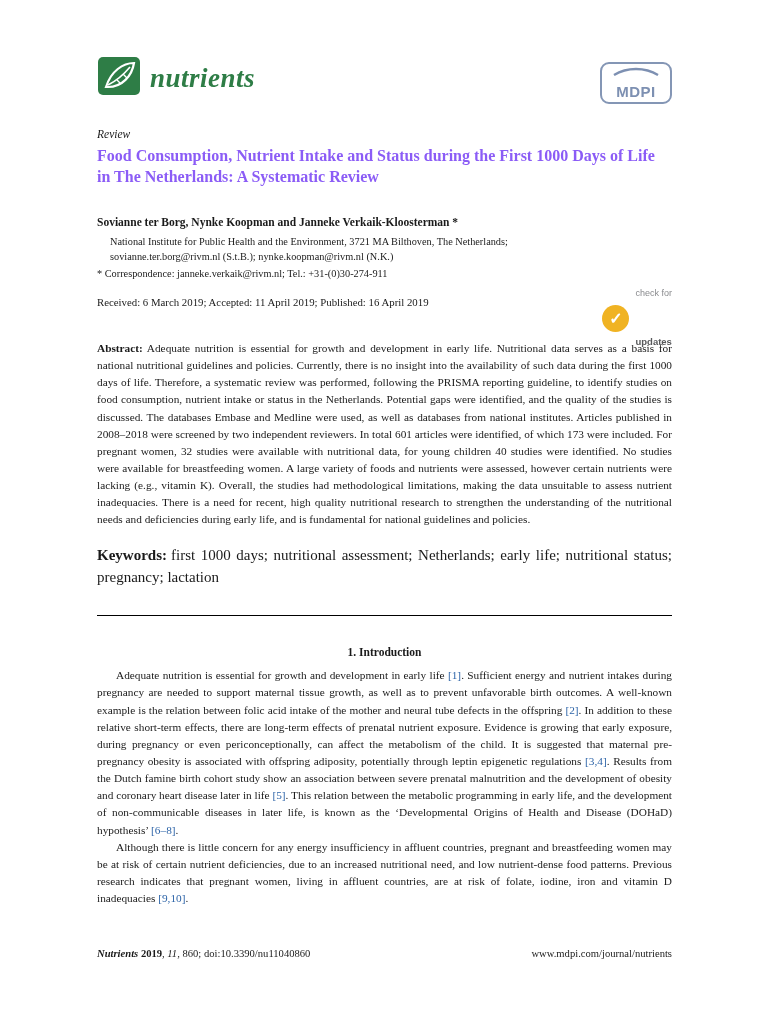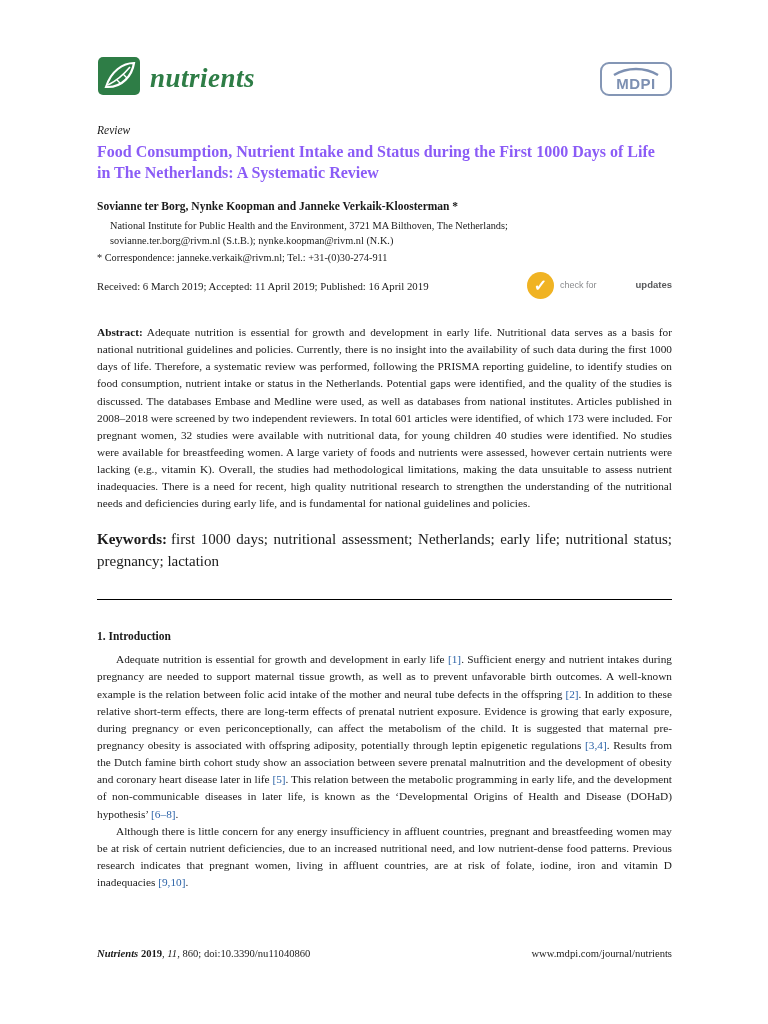--- a/index.html
+++ b/index.html
@@ -9,53 +9,53 @@
     font-family:"Liberation Serif","DejaVu Serif",serif; color:#1a1a1a;
   }
   .content { position:absolute; left:97px; top:0; width:575px; }
 
   
   .masthead { margin-top:56px; display:flex; justify-content:space-between; align-items:flex-start; }
   .journal-logo { display:flex; align-items:center; gap:9px; }
   .logo-text { font-style:italic; font-weight:bold; font-size:27px; color:#2e7d46; letter-spacing:0.5px; }
   .mdpi-box {
     margin-top:6px; border:2px solid #8496b5; border-radius:9px; padding:2px 9px 3px 9px;
-    display:flex; flex-direction:column; align-items:center; line-height:1;
+    display:flex; flex-direction:column; align-items:center; line-height:1;gap:8px;
   }
   .mdpi-text { font-family:"Liberation Sans",sans-serif; font-weight:bold; font-size:15px; color:#7d90b2; letter-spacing:0.5px; }
 
   
   .article-type { margin-top:24px; font-style:italic; font-size:11.5px; }
   .title { margin-top:6px; font-size:16px; font-weight:bold; line-height:1.3; color:#8b5cf6; }
-  .authors { margin-top:16px; font-weight:bold; font-size:11.5px; }
+  .authors { margin-top:28px; font-weight:bold; font-size:11.5px; }
   .affiliation { margin-top:6px; font-size:10.3px; line-height:1.5; padding-left:13px; }
   .correspondence { margin-top:2px; font-size:10.3px; line-height:1.5; }
   .dates-row { position:relative; margin-top:14px; }
   .dates { font-size:10.8px; }
 
   
   .crossmark { position:absolute; right:0; top:-8px; display:flex; align-items:center; gap:6px; cursor:pointer; }
   .cm-circle {
     width:27px; height:27px; border-radius:50%; background:#f0b323;
     display:flex; align-items:center; justify-content:center;
   }
   .cm-check { color:#ffffff; font-weight:bold; font-size:16px; font-family:"Liberation Sans",sans-serif; }
-  .cm-lines { display:flex; flex-direction:row; line-height:1.15; font-family:"Liberation Sans",sans-serif;gap:39px; }
+  .cm-lines { display:flex; flex-direction:column; line-height:1.15; font-family:"Liberation Sans",sans-serif;gap:39px; }
   .cm-line1 { font-size:9px; color:#8a8b8e; }
   .cm-line2 { font-size:9.5px; color:#58595b; font-weight:bold; }
 
   
   .abstract { margin:32px 0 0 0; font-size:11.3px; line-height:1.52; text-align:justify; }
   .keywords { margin:15px 0 0 0; font-size:15px; line-height:1.52; text-align:justify; }
   .inline-label { font-weight:bold; margin-right:4px; }
 
   .rule { margin-top:26px; border:none; border-top:1.2px solid #000; width:100%; }
 
   
-  .section-heading { margin-top:30px; font-weight:bold; font-size:11.5px; }
+  .section-heading { margin-top:30px; font-weight:bold; font-size:11.5px;text-align:center; }
   .para { margin:9px 0 0 0; font-size:11.3px; line-height:1.52; text-align:justify; text-indent:19px; }
   .para + .para { margin-top:0; }
   .seg-link { color:#2d64a8; cursor:pointer; }
   .seg-i { font-style:italic; }
   .seg-b { font-weight:bold; }
   .seg-bi { font-weight:bold; font-style:italic; }
 
   
   .footer {
     position:absolute; left:97px; width:575px; top:948px;

